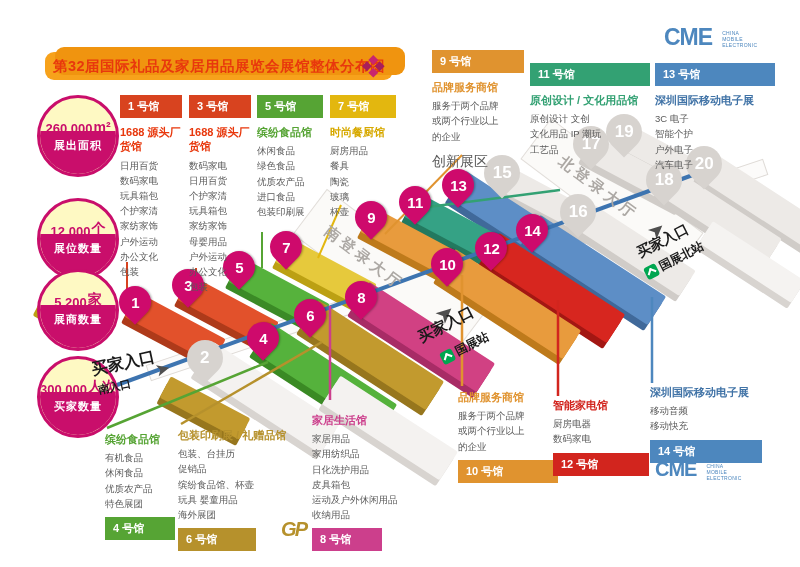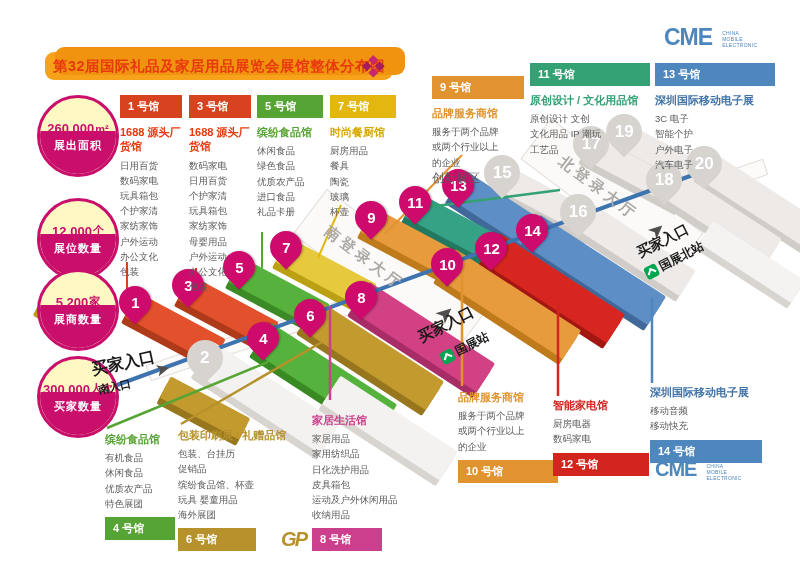--- a/index.html
+++ b/index.html
@@ -18,32 +18,32 @@
   .mark i:nth-child(1){left:3px;top:3px;}
   .mark i:nth-child(2){left:12px;top:3px;background:#A81E5B;}
   .mark i:nth-child(3){left:3px;top:12px;background:#A81E5B;}
   .mark i:nth-child(4){left:12px;top:12px;}
 
   
   .stat{position:absolute;left:37px;width:76px;height:76px;border-radius:50%;border:3px solid #C90E6B;
     background:#fef9c3;overflow:hidden;z-index:6;}
   .stat .val{position:absolute;top:0;left:0;right:0;height:50%;display:flex;align-items:flex-end;
     justify-content:center;color:#C90E6B;font-weight:bold;font-size:13px;padding-bottom:2px;}
-  .stat .val .unit{font-size:11px;margin:0 0 1px 1px;font-weight:bold;}
+  .stat .val .unit{font-size:14px;margin:0 0 1px 1px;font-weight:bold;}
   .stat .lab{position:absolute;left:0;right:0;bottom:0;height:47%;background:#C90E6B;color:#fff;
     font-weight:bold;font-size:11px;display:flex;justify-content:center;padding-top:7px;letter-spacing:1px;}
 
   
   .hallbox{position:absolute;z-index:5;}
   .hallbox .tab{background:var(--c);color:#fff;font-weight:bold;font-size:11px;
     padding:4px 0 4px 8px;margin-bottom:7px;}
-  .hallbox.bottom .tab{margin:6px 0 18px;}
+  .hallbox.bottom .tab{margin:6px 0 8px;}
   .hallbox .htitle{color:var(--t);font-weight:bold;font-size:11px;line-height:1.3;margin-bottom:4px;}
   .hallbox .items div{color:#5a5a5a;font-size:9.5px;line-height:1.6;white-space:nowrap;}
-  .hallbox .note{color:#5a5a5a;font-size:12px;}
+  .hallbox .note{color:#5a5a5a;font-size:14px;margin-top:9px;}
   .hallbox.b8 .items div{white-space:normal;}
 
   
   .pin{position:absolute;width:32px;height:32px;background:#CE0A6C;border-radius:50% 50% 50% 0;
     transform:rotate(-45deg);display:flex;align-items:center;justify-content:center;z-index:4;
     box-shadow:1px 1px 2px rgba(0,0,0,.25);}
   .pin span{transform:rotate(45deg);color:#fff;font-weight:bold;font-size:15px;}
   .pin.gy{width:36px;height:36px;background:#D7D3CF;box-shadow:none;}
   .pin.gy span{color:#fff;font-size:17px;}
 
@@ -265,35 +265,35 @@
       </div>
   </div>
   <div class="hallbox top" style="left:257px;top:95px;width:66px;--c:#56A434;--t:#56A434">
     <div class="tab">5 号馆</div>
     <div class="htitle">缤纷食品馆</div>
     <div class="items">
         <div>休闲食品</div>
         <div>绿色食品</div>
         <div>优质农产品</div>
         <div>进口食品</div>
-        <div>礼品卡册</div>
+        <div>包装印刷展</div>
       </div>
   </div>
   <div class="hallbox top" style="left:330px;top:95px;width:66px;--c:#E3B70F;--t:#D7A900">
     <div class="tab">7 号馆</div>
     <div class="htitle">时尚餐厨馆</div>
     <div class="items">
         <div>厨房用品</div>
         <div>餐具</div>
         <div>陶瓷</div>
         <div>玻璃</div>
         <div>杯壶</div>
       </div>
   </div>
-  <div class="hallbox top" style="left:432px;top:76px;width:92px;--c:#E0932F;--t:#E0932F">
+  <div class="hallbox top" style="left:432px;top:50px;width:92px;--c:#E0932F;--t:#E0932F">
     <div class="tab">9 号馆</div>
     <div class="htitle">品牌服务商馆</div>
     <div class="items">
         <div>服务于两个品牌</div>
         <div>或两个行业以上</div>
         <div>的企业</div>
       </div>
     <div class="note">创新展区</div>
   </div>
   <div class="hallbox top" style="left:530px;top:63px;width:120px;--c:#33A173;--t:#33A173">

